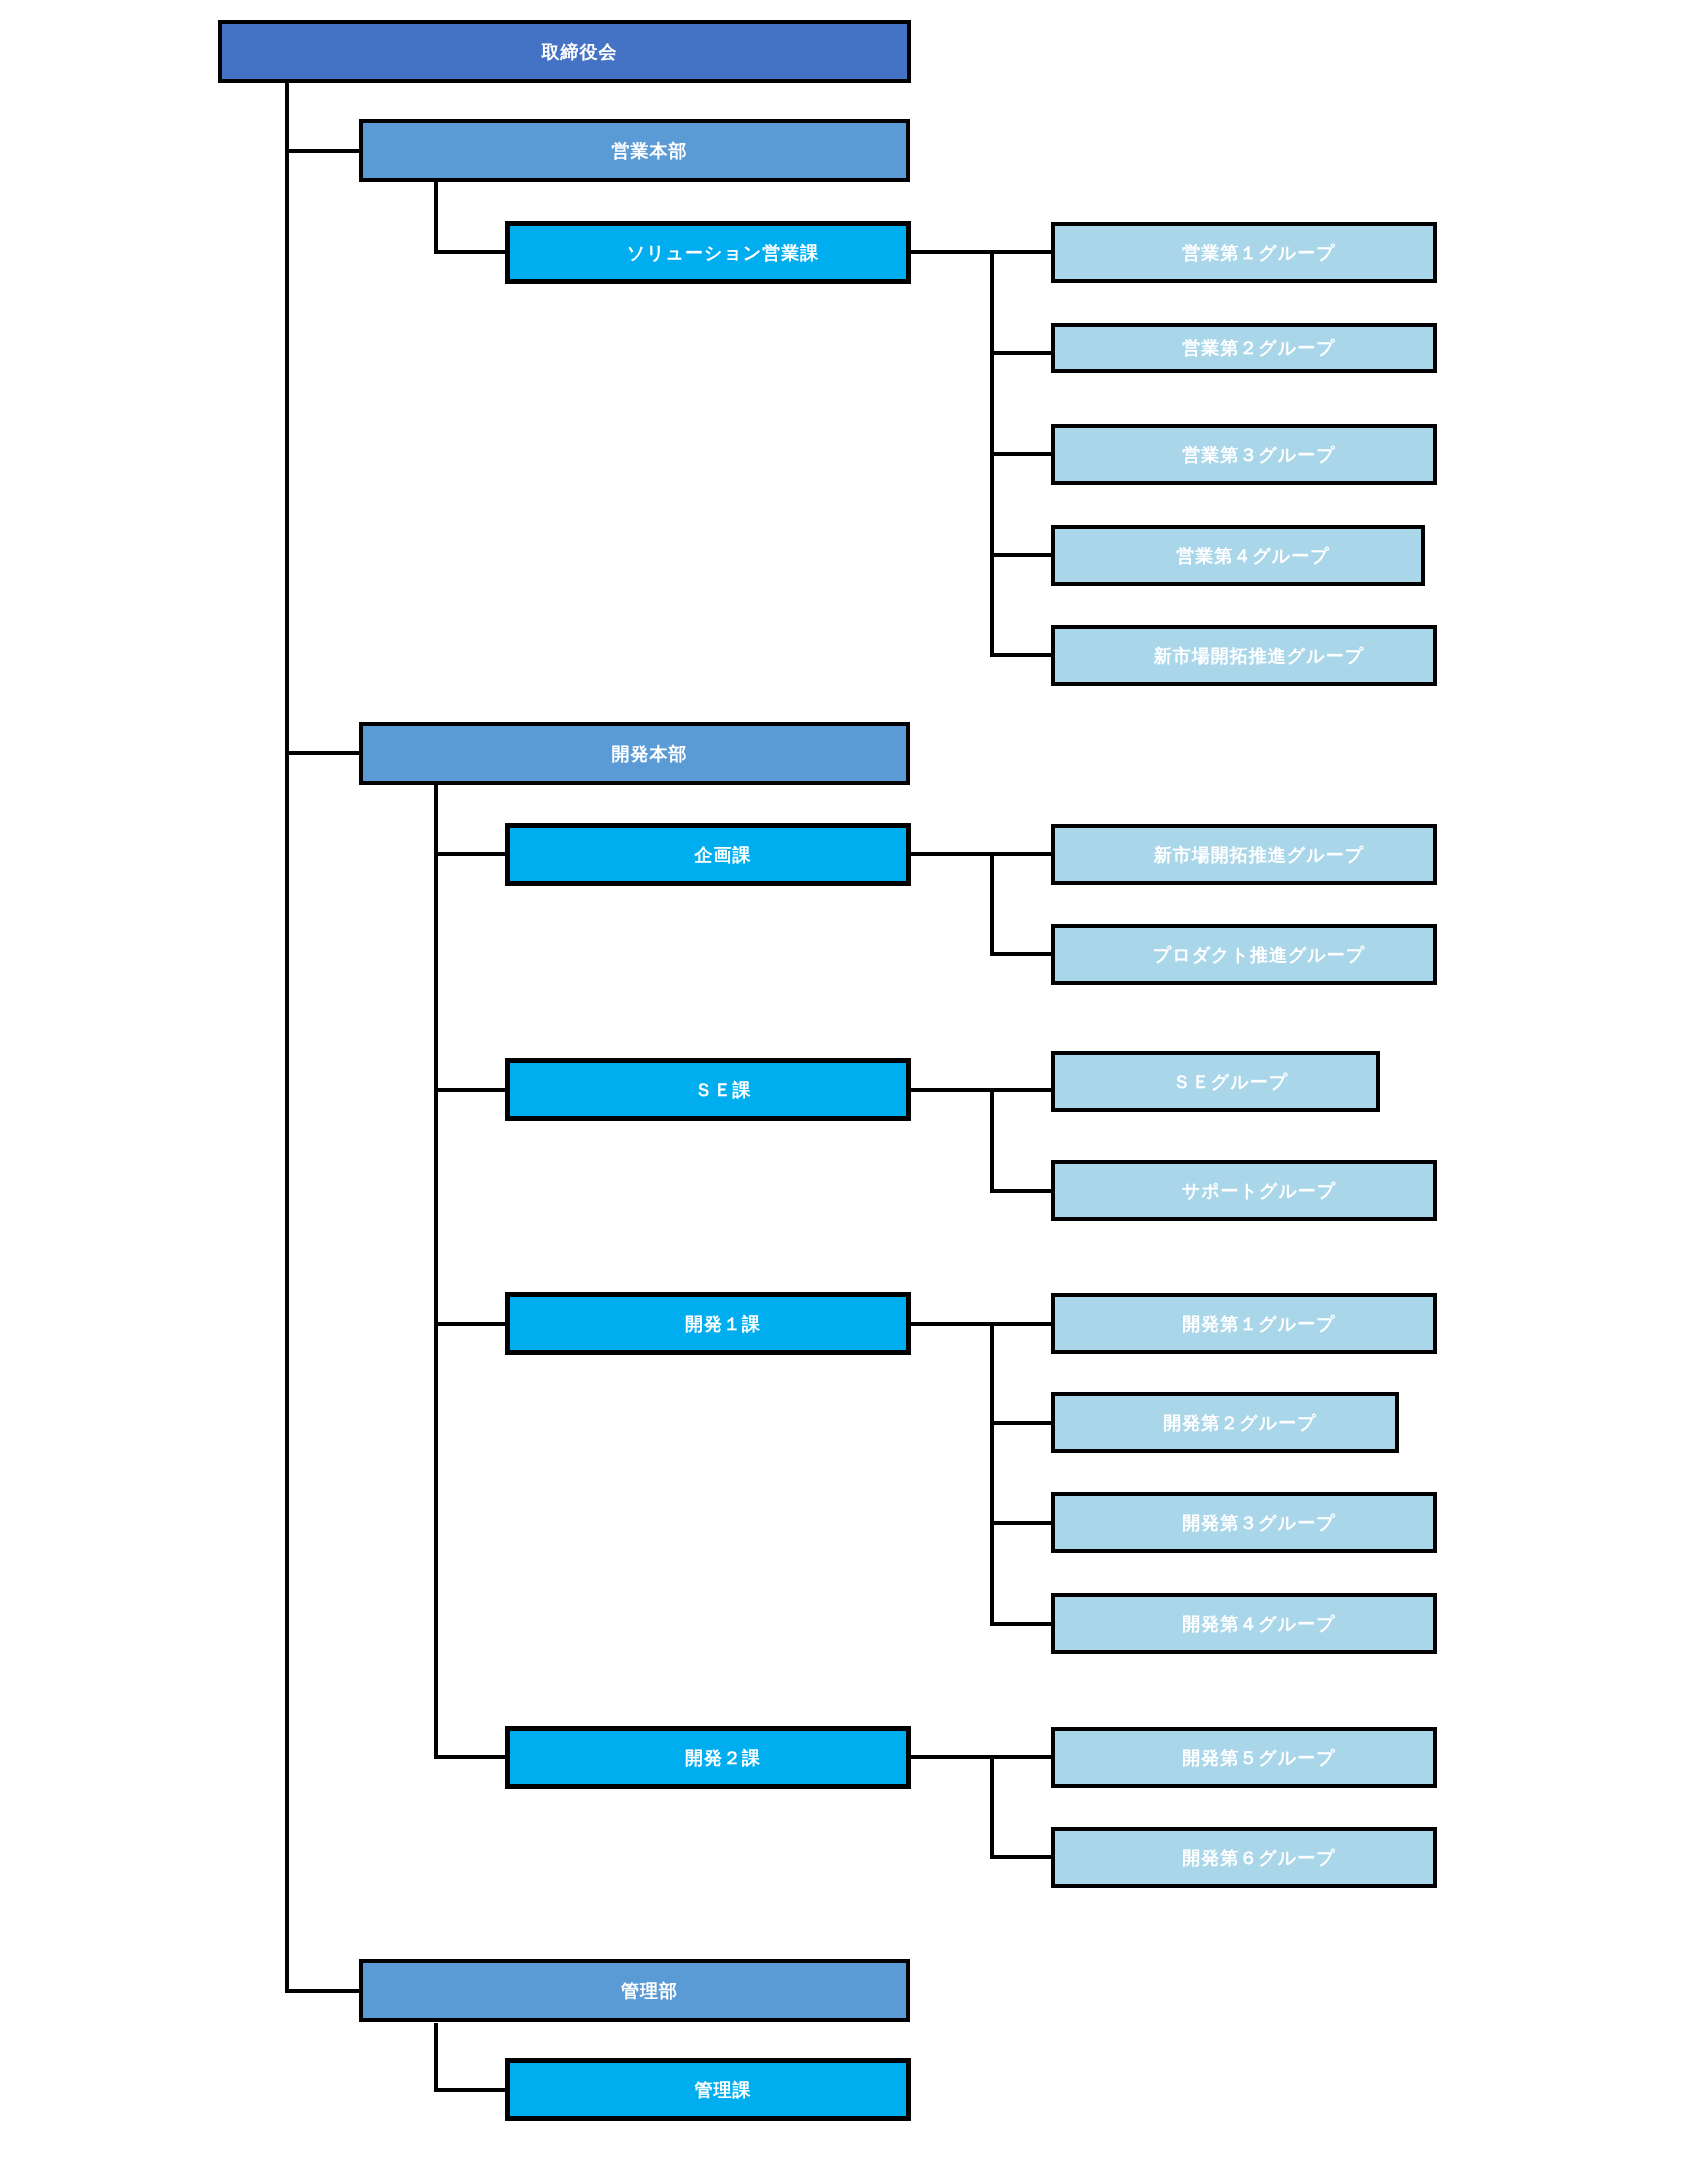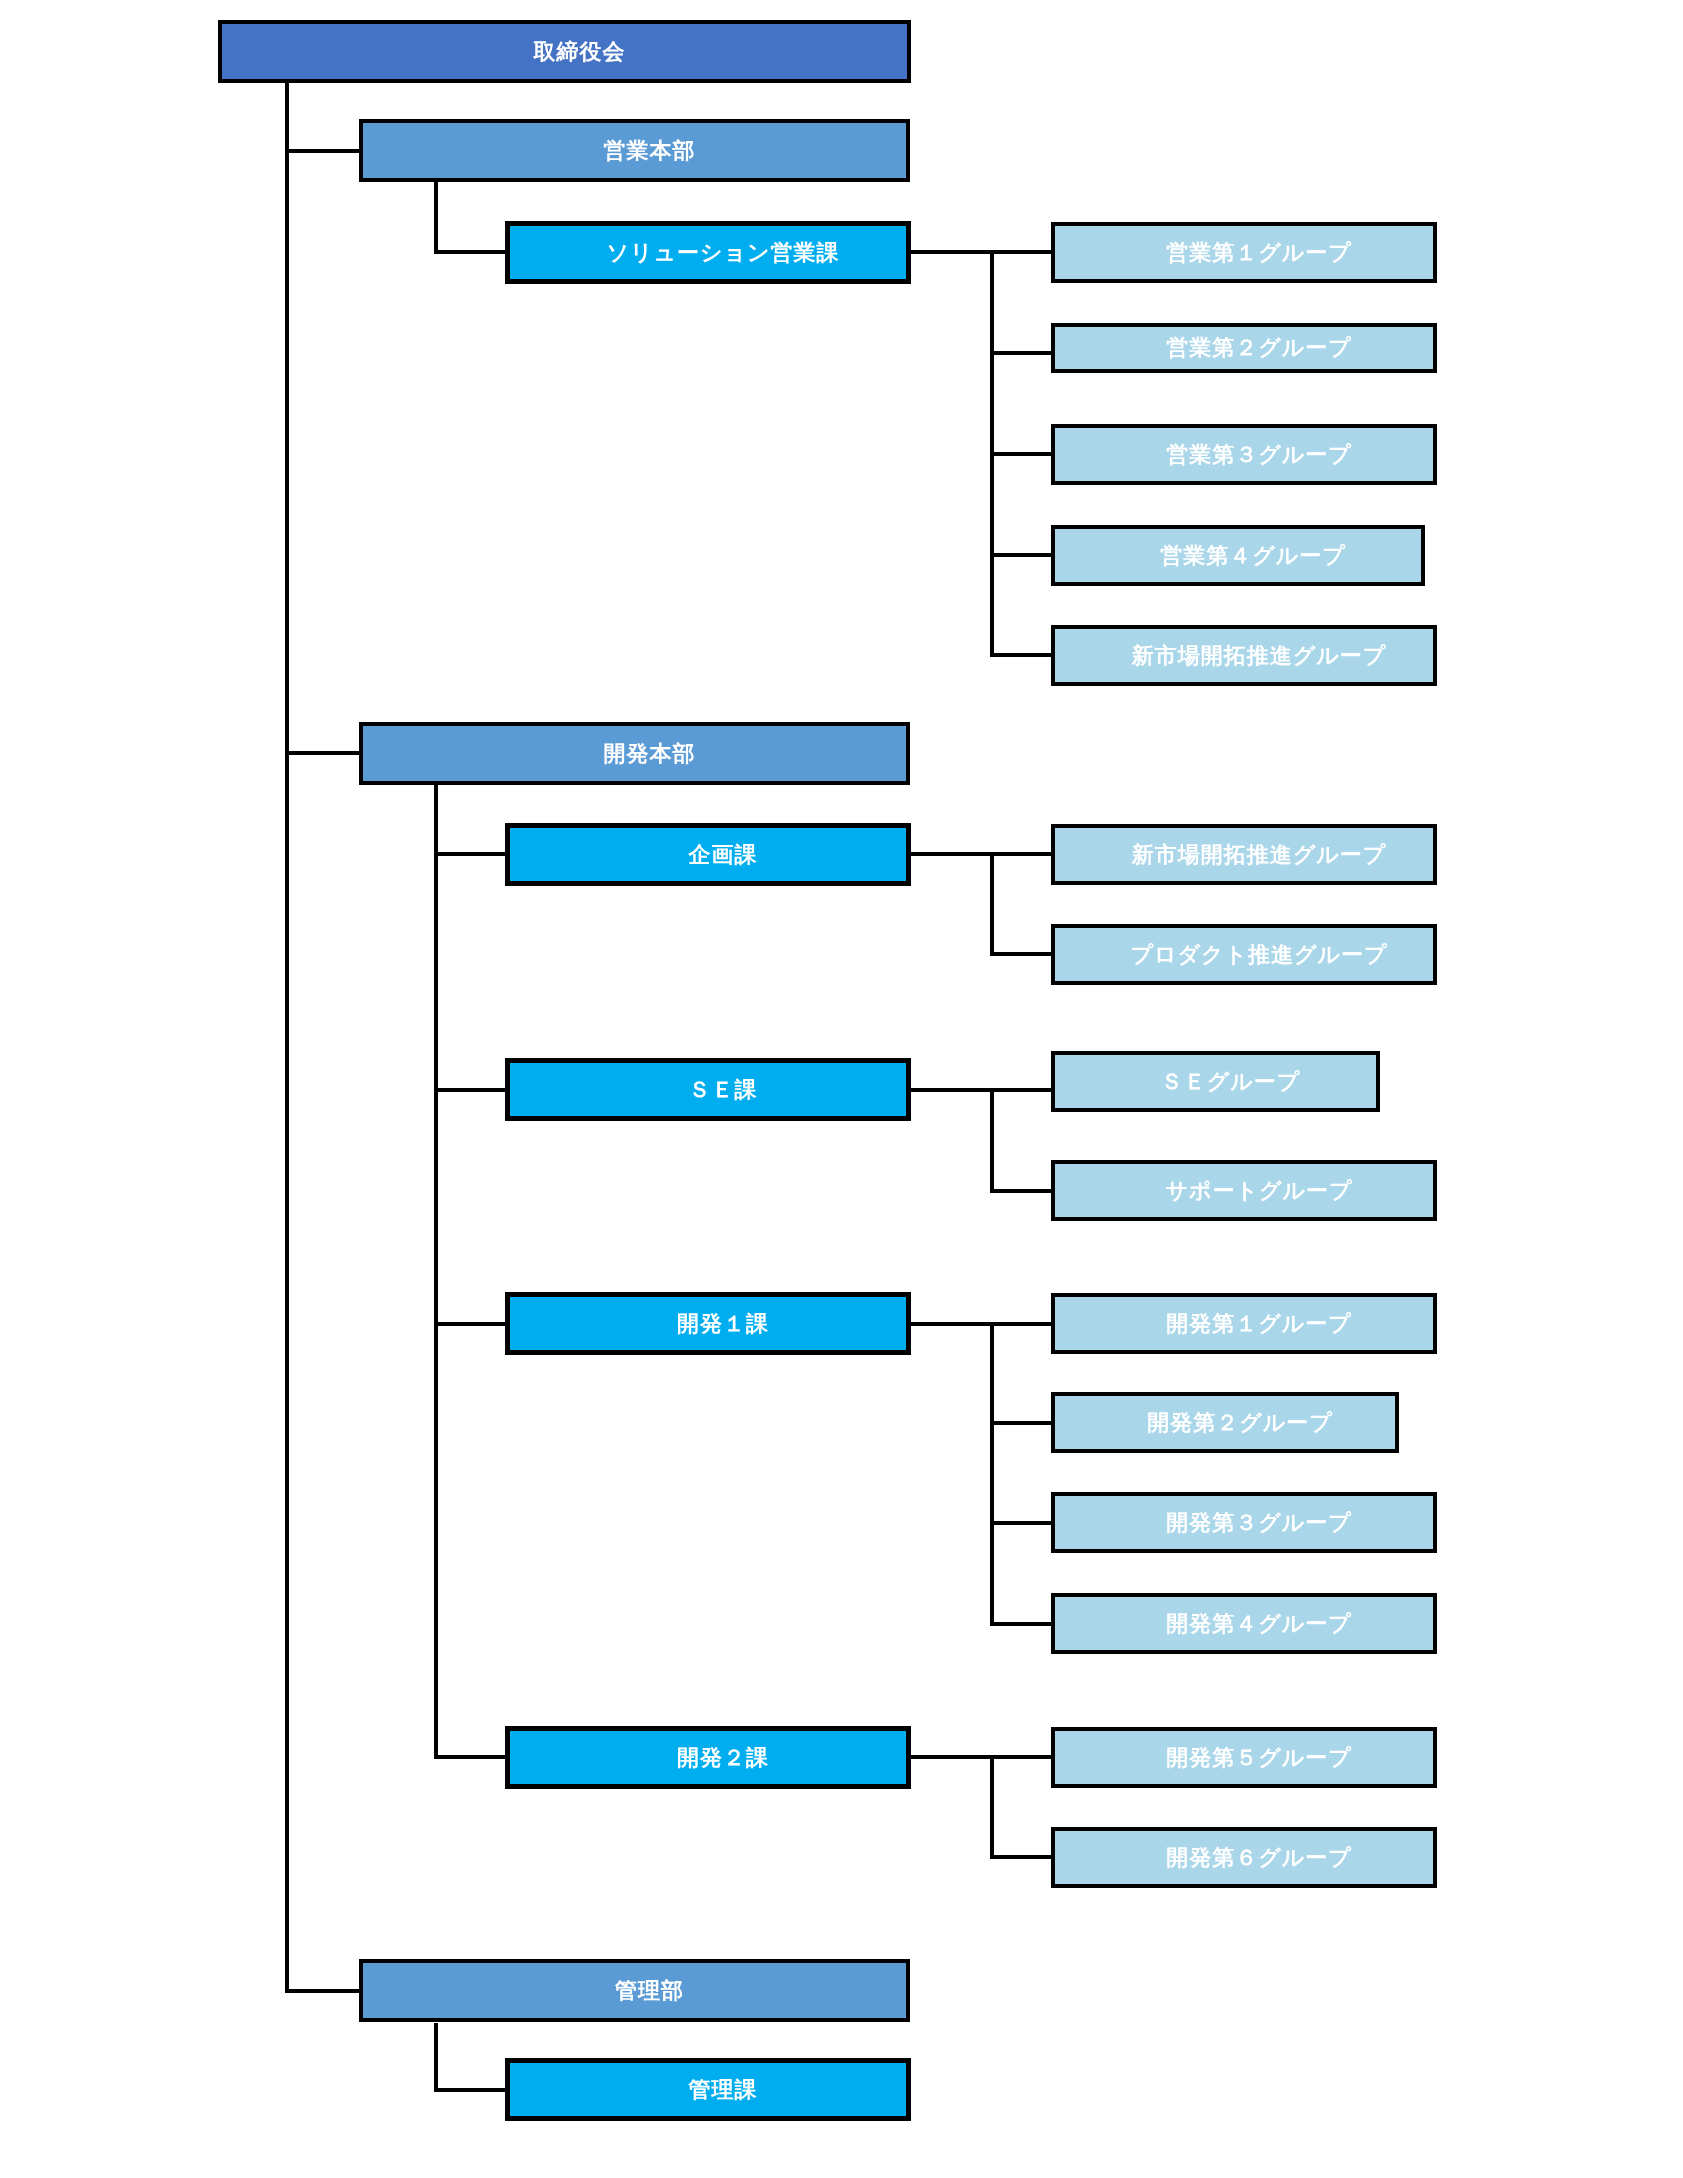--- a/index.html
+++ b/index.html
@@ -16,21 +16,21 @@
     overflow: hidden;
   }
   .node {
     position: absolute;
     box-sizing: border-box;
     border: 4px solid #000000;
     display: flex;
     align-items: center;
     justify-content: center;
     color: #ffffff;
-    font-size: 22px;
+    font-size: 18px;
     font-weight: bold;
     letter-spacing: 1px;
     white-space: nowrap;
     padding-left: 30px;
   }
   .level1 { background: #4472C4; }
   .level2 { background: #5B9BD5; }
   .section { background: #00AEEF; border-width: 5px; font-family: Liberation Serif, serif; }
   .group { background: #A9D6E9; }
   .line {

